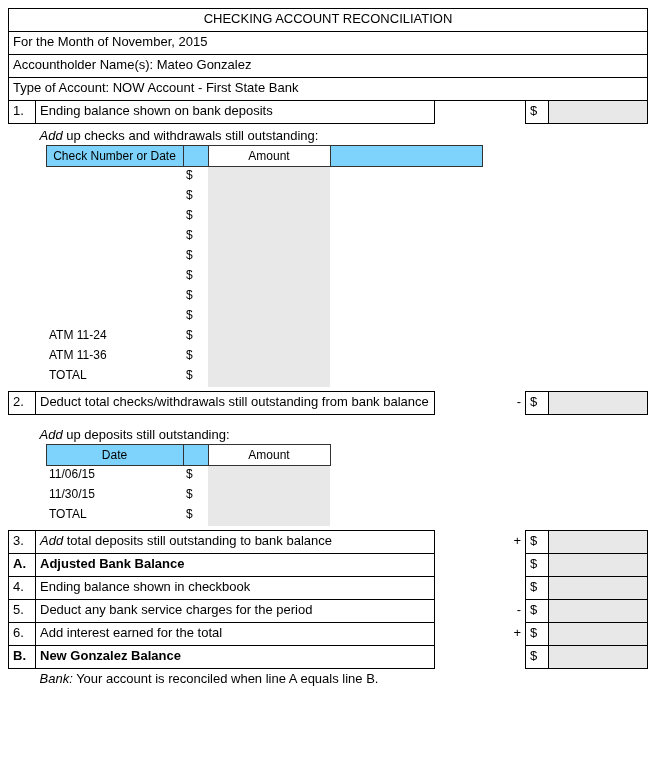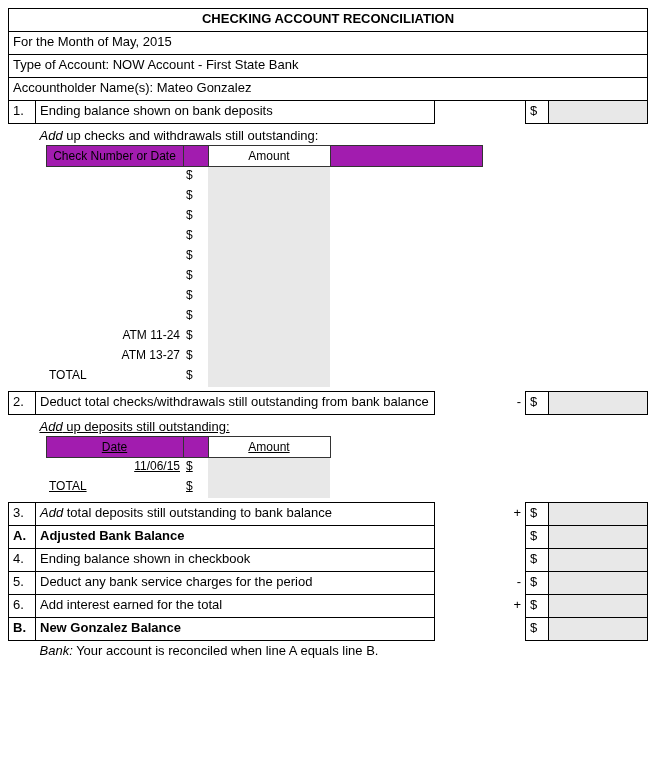--- a/index.html
+++ b/index.html
@@ -15,21 +15,21 @@
     border-collapse: collapse;
   }
   .outer td {
     border: 1px solid #000;
     padding: 2px 4px;
     vertical-align: top;
     height: 18px;
   }
   .title {
     text-align: center;
-    font-weight: bold;
+    font-weight: normal;
   }
   .noborder, .noborder td {
     border: none !important;
   }
   .italic { font-style: italic; }
   .bold { font-weight: bold; }
 
   
   table.inner {
     border-collapse: collapse;
@@ -39,53 +39,53 @@
   }
   table.inner th, table.inner td {
     border: 1px solid #333;
     font-size: 12px;
     padding: 1px 3px;
     height: 18px;
   }
   table.inner th {
     font-weight: normal;
     text-align: center;
-    background: #a21caf;
+    background: #7dd3fc;
   }
   .col-left { width: 130px; }
   .col-dollar { width: 18px; text-align: left; padding-left:4px;}
   .col-amt { width: 115px; background:#e8e8e8;}
   .col-right { width: 145px; }
-  .center { text-align: right; }
+  .center { text-align: left; }
   .right { padding-right: 2px;}
 
   
   .sign-col { width: 14px; border:none !important; text-align:right; padding:0 2px 0 0;}
   .dollar-col { width: 14px; }
   .amount-col { width: 90px; background:#e8e8e8;}
   .num-col { width: 18px; }
   .lbl-col { }
   .gap-col { width: 60px; border:none !important; }
 </style>
 </head>
 <body>
 
 <table class="outer">
   <tbody>
       <tr>
         <td colspan="6" class="title">CHECKING ACCOUNT RECONCILIATION</td>
       </tr>
   <tr>
-        <td colspan="6">For the Month of May, 2015</td>
+        <td colspan="6">For the Month of November, 2015</td>
+      </tr>
+  <tr>
+        <td colspan="6">Accountholder Name(s): Mateo Gonzalez</td>
       </tr>
   <tr>
         <td colspan="6">Type of Account: NOW Account - First State Bank</td>
-      </tr>
-  <tr>
-        <td colspan="6">Accountholder Name(s): Mateo Gonzalez</td>
       </tr>
 
   <tr>
     <td class="num-col">1.</td>
     <td class="lbl-col">Ending balance shown on bank deposits</td>
     <td class="gap-col"></td>
     <td class="sign-col"></td>
     <td class="dollar-col">$</td>
     <td class="amount-col"></td>
   </tr>
@@ -150,21 +150,21 @@
                 <td class="col-amt"></td>
                 <td class="col-right"></td>
               </tr>
         <tr>
                 <td class="col-left center">ATM 11-24</td>
                 <td class="col-dollar">$</td>
                 <td class="col-amt"></td>
                 <td class="col-right"></td>
               </tr>
         <tr>
-                <td class="col-left center">ATM 13-27</td>
+                <td class="col-left center">ATM 11-36</td>
                 <td class="col-dollar">$</td>
                 <td class="col-amt"></td>
                 <td class="col-right"></td>
               </tr>
         <tr>
           <td class="col-left right">TOTAL</td>
           <td class="col-dollar">$</td>
           <td class="col-amt"></td>
           <td class="col-right" style="border:none;"></td>
         </tr>
@@ -177,35 +177,40 @@
     <td class="num-col">2.</td>
     <td class="lbl-col">Deduct total checks/withdrawals still outstanding from bank balance</td>
     <td class="gap-col"></td>
     <td class="sign-col">-</td>
     <td class="dollar-col">$</td>
     <td class="amount-col"></td>
   </tr>
 
   <tr class="noborder">
         <td class="noborder"></td>
-    <td colspan="5" class="noborder" style="padding-top:4px;text-decoration:underline;">
+    <td colspan="5" class="noborder" style="padding-top:12px;">
       <span class="italic">Add</span><span> up deposits still outstanding:</span>
       <table class="inner">
         <tbody>
               <tr>
           <th class="col-left">Date</th>
           <th class="col-dollar"></th>
           <th class="col-amt" style="background:#fff">Amount</th>
         </tr>
         <tr>
                 <td class="col-left center">11/06/15</td>
                 <td class="col-dollar">$</td>
                 <td class="col-amt"></td>
               </tr>
         <tr>
+                <td class="col-left center">11/30/15</td>
+                <td class="col-dollar">$</td>
+                <td class="col-amt"></td>
+              </tr>
+        <tr>
           <td class="col-left right">TOTAL</td>
           <td class="col-dollar">$</td>
           <td class="col-amt"></td>
         </tr>
       </tbody>
           </table>
     </td>
   </tr>
 
   <tr>

